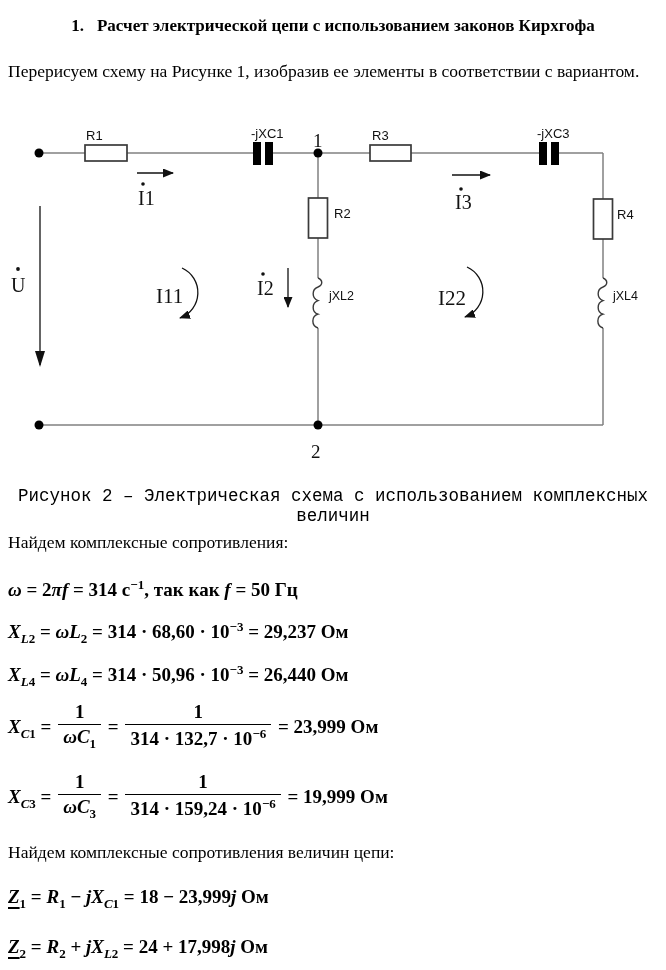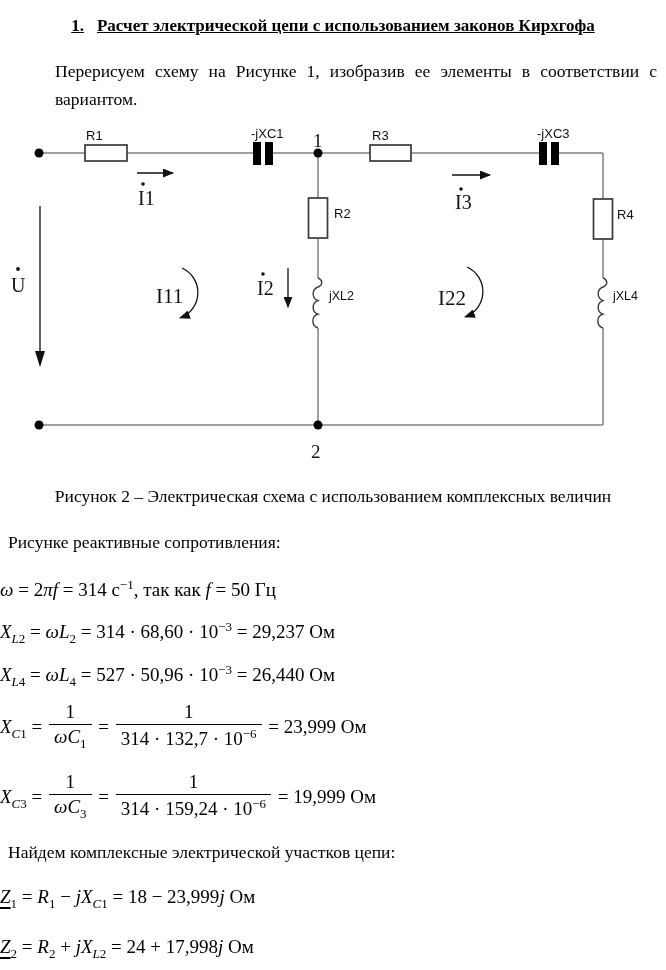--- a/index.html
+++ b/index.html
@@ -4,32 +4,32 @@
 <style>
   html,body { margin:0; padding:0; }
   body {
     width:666px; height:970px; background:#ffffff; position:relative;
     font-family:"Liberation Serif", serif; color:#000;
     overflow:hidden;
   }
   .abs { position:absolute; }
   .heading {
     top:14px; left:0; right:0; text-align:center;
-    font-weight:bold; font-size:17px; line-height:24px;text-decoration:underline;
+    font-weight:bold; font-size:17px; line-height:24px;
   }
   .heading .num { margin-right:13px; }
   .para {
     top:57px; left:8px; right:9px;
-    font-size:17.5px; line-height:28px; text-align:justify;margin-left:47px;
+    font-size:17.5px; line-height:28px; text-align:justify;
   }
   .caption {
-    top:486px; left:0; right:0; text-align:center; font-size:17.5px;
+    top:486px; left:0; right:0; text-align:center; font-size:17.5px;font-family:Liberation Mono, monospace;
   }
   .tline { font-size:17.5px; left:8px; }
-  .formula { left:0; font-size:19px; white-space:nowrap; }
+  .formula { left:8px; font-size:19px; white-space:nowrap;font-weight:bold; }
   .fi { font-style:italic; }
   .fn { font-style:normal; }
   .fsub { font-size:13px; vertical-align:-5px; }
   .fsub.fi { font-style:italic; }
   .fsup { font-size:13px; vertical-align:7px; }
   .frac { display:inline-block; text-align:center; vertical-align:middle; position:relative; top:-2px; margin:0 2px; }
   .frac .num { display:block; padding:0 5px 1px 5px; line-height:1.15; }
   .frac .den { display:block; border-top:1.7px solid #000; padding:1px 5px 0 5px; line-height:1.2;text-align:center; }
   .ful { text-decoration:underline; text-decoration-thickness:1.5px; text-underline-offset:4px;margin-top:44px; }
   svg text { user-select:none; }
@@ -134,24 +134,24 @@
   <text class="lbl-serif" x="257" y="177">I2</text>
   <text class="lbl-serif" x="455" y="91">I3</text>
   <text class="lbl-serif-loop" x="156" y="185">I11</text>
   <text class="lbl-serif-loop" x="438" y="187">I22</text>
   <text class="lbl-serif" x="11" y="174">U</text>
   <text class="lbl-serif-node" x="311" y="340">2</text>
 </svg>
 
 <div class="abs caption">Рисунок 2 – Электрическая схема с использованием комплексных величин</div>
 
-<div class="abs tline" style="top:532px;">Рисунке реактивные сопротивления:</div>
+<div class="abs tline" style="top:532px;">Найдем комплексные сопротивления:</div>
 
 <div class="abs formula" style="top:577px;"><span class="fi">ω</span><span class="fn"> = 2</span><span class="fi">πf</span><span class="fn"> = 314 с</span><span class="fsup">−1</span><span class="fn">, так как </span><span class="fi">f</span><span class="fn"> = 50 Гц</span></div>
 <div class="abs formula" style="top:619px;"><span class="fi">X</span><span class="fsub fi">L</span><span class="fsub">2</span><span class="fn"> = </span><span class="fi">ωL</span><span class="fsub">2</span><span class="fn"> = 314 · 68,60 · 10</span><span class="fsup">−3</span><span class="fn"> = 29,237 Ом</span></div>
-<div class="abs formula" style="top:662px;"><span class="fi">X</span><span class="fsub fi">L</span><span class="fsub">4</span><span class="fn"> = </span><span class="fi">ωL</span><span class="fsub">4</span><span class="fn"> = 527 · 50,96 · 10</span><span class="fsup">−3</span><span class="fn"> = 26,440 Ом</span></div>
+<div class="abs formula" style="top:662px;"><span class="fi">X</span><span class="fsub fi">L</span><span class="fsub">4</span><span class="fn"> = </span><span class="fi">ωL</span><span class="fsub">4</span><span class="fn"> = 314 · 50,96 · 10</span><span class="fsup">−3</span><span class="fn"> = 26,440 Ом</span></div>
 <div class="abs formula" style="top:703px;"><span class="fi">X</span><span class="fsub fi">C</span><span class="fsub">1</span><span class="fn"> = </span><span class="frac"><span class="num"><span class="fn">1</span></span><span class="den"><span class="fi">ωC</span><span class="fsub">1</span></span></span><span class="fn"> = </span><span class="frac"><span class="num"><span class="fn">1</span></span><span class="den"><span class="fn">314 · 132,7 · 10</span><span class="fsup">−6</span></span></span><span class="fn"> = 23,999 Ом</span></div>
 <div class="abs formula" style="top:773px;"><span class="fi">X</span><span class="fsub fi">C</span><span class="fsub">3</span><span class="fn"> = </span><span class="frac"><span class="num"><span class="fn">1</span></span><span class="den"><span class="fi">ωC</span><span class="fsub">3</span></span></span><span class="fn"> = </span><span class="frac"><span class="num"><span class="fn">1</span></span><span class="den"><span class="fn">314 · 159,24 · 10</span><span class="fsup">−6</span></span></span><span class="fn"> = 19,999 Ом</span></div>
 
-<div class="abs tline" style="top:842px;">Найдем комплексные электрической участков цепи:</div>
+<div class="abs tline" style="top:842px;">Найдем комплексные сопротивления величин цепи:</div>
 
 <div class="abs formula" style="top:886px;"><span class="ful"><span class="fi">Z</span><span class="fsub">1</span></span><span class="fn"> = </span><span class="fi">R</span><span class="fsub">1</span><span class="fn"> − </span><span class="fi">jX</span><span class="fsub fi">C</span><span class="fsub">1</span><span class="fn"> = 18 − 23,999</span><span class="fi">j</span><span class="fn"> Ом</span></div>
 <div class="abs formula" style="top:936px;"><span class="ful"><span class="fi">Z</span><span class="fsub">2</span></span><span class="fn"> = </span><span class="fi">R</span><span class="fsub">2</span><span class="fn"> + </span><span class="fi">jX</span><span class="fsub fi">L</span><span class="fsub">2</span><span class="fn"> = 24 + 17,998</span><span class="fi">j</span><span class="fn"> Ом</span></div>
 
 </body></html>

